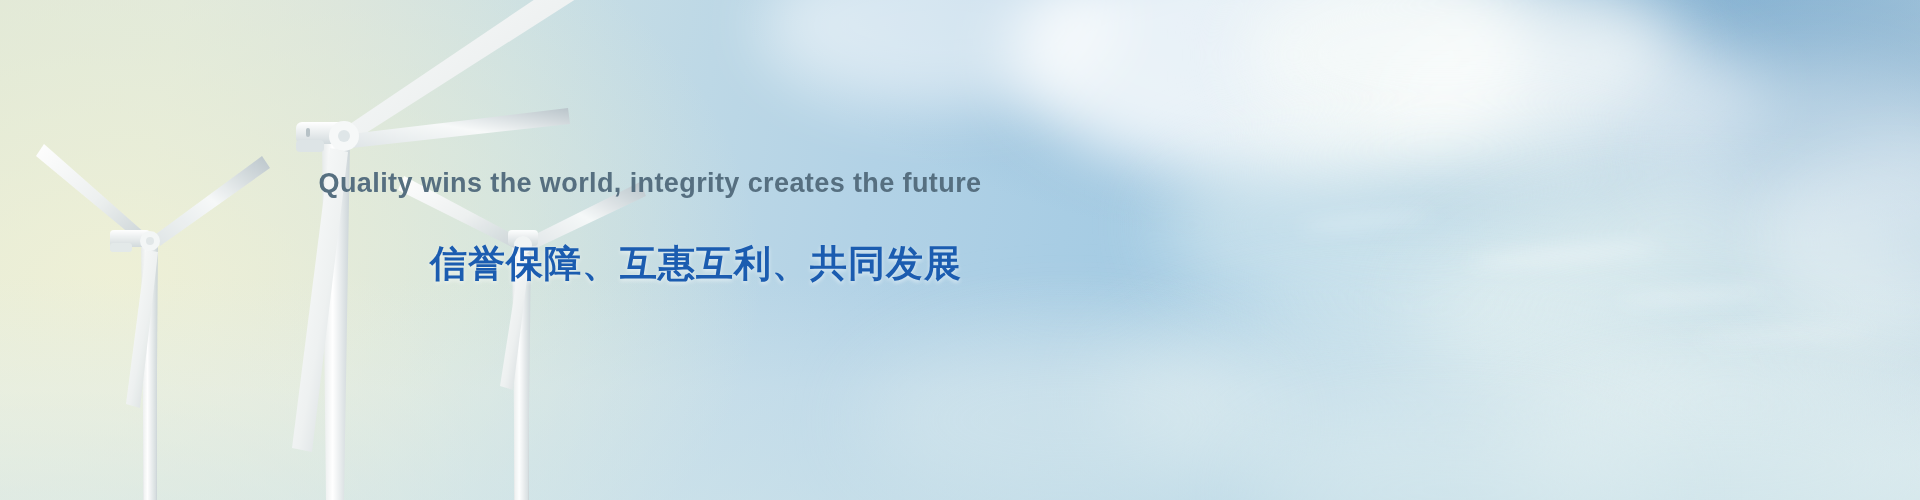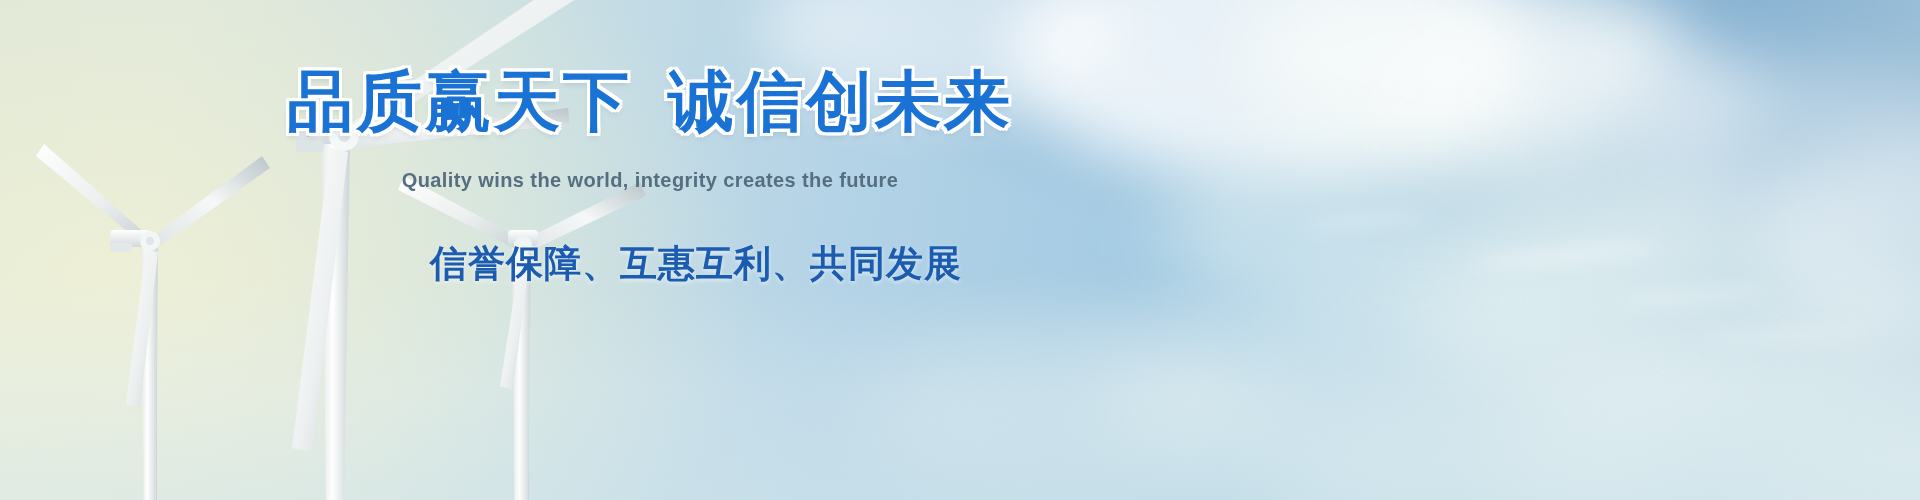--- a/index.html
+++ b/index.html
@@ -92,21 +92,21 @@
       -3px  0   0 #fff,  3px  0   0 #fff,
        0   -3px 0 #fff,  0    3px 0 #fff,
       -3px -3px 0 #fff,  3px -3px 0 #fff,
       -3px  3px 0 #fff,  3px  3px 0 #fff,
        0 4px 6px rgba(40,70,100,.18);
   }
   .headline .gap{display:inline-block;width:36px;}
   .subtitle{
     position:absolute;left:0;top:170px;width:1300px;
     text-align:center;
-    font-size:20px;line-height:1;
+    font-size:27px;line-height:1;
     font-weight:bold;
     color:#566f80;
     letter-spacing:.4px;
     white-space:nowrap;
   }
   .tagline{
     position:absolute;left:46px;top:245px;width:1300px;
     text-align:center;
     font-size:37px;line-height:1;
     font-weight:bold;
@@ -210,20 +210,19 @@
         <rect x="296" y="140" width="28" height="12" rx="4" fill="#dde4e6"></rect>
         <rect x="306" y="128" width="4" height="9" rx="2" fill="#b7c2c7"></rect>
 
         <circle cx="344" cy="136" r="15" fill="#f6f8f8"></circle>
         <circle cx="344" cy="136" r="6" fill="#dfe6e8"></circle>
       </g>
     </svg>
   </div>
 
   <div class="text-block">
-    <div class="headline"><span>品质赢天下</span><span class="gap"></span><span>诚信创未来</span></div>
 
     <div class="subtitle">Quality wins the world, integrity creates the future</div>
 
     <div class="tagline">信誉保障、互惠互利、共同发展</div>
   </div>
 
 </div>
 
 </body></html>

